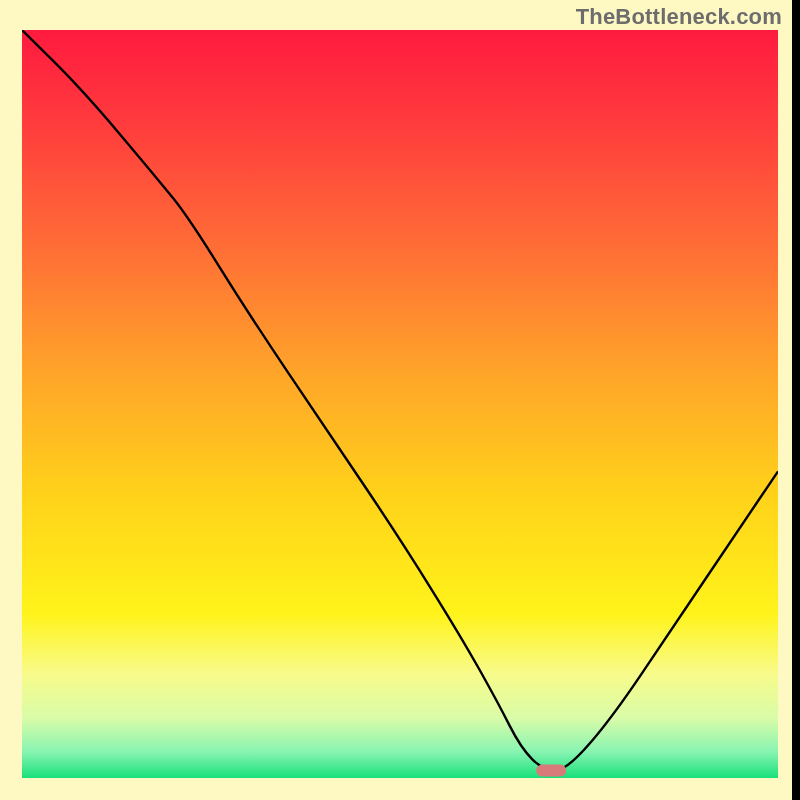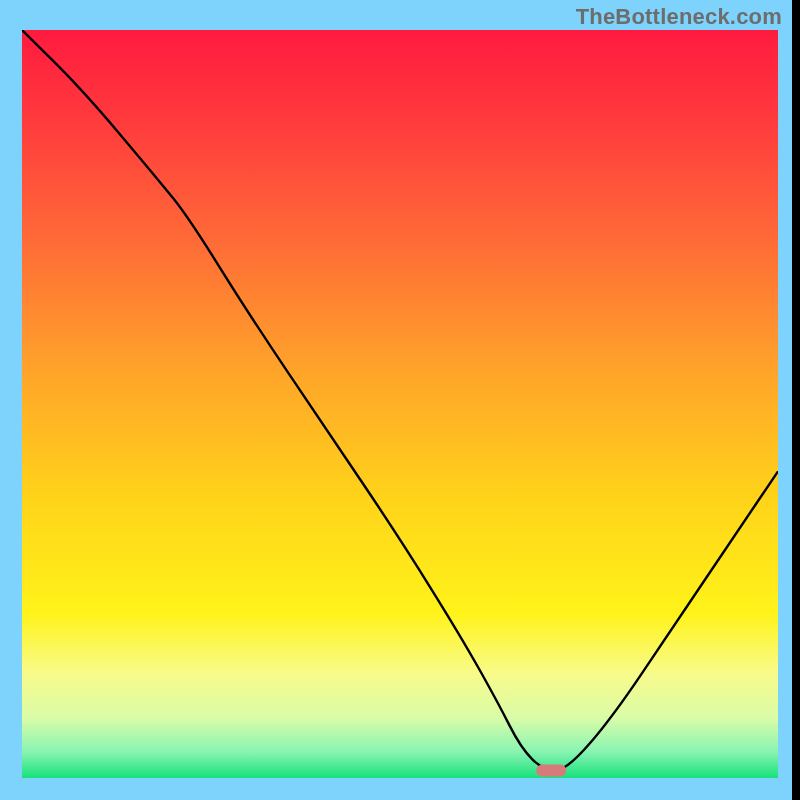--- a/index.html
+++ b/index.html
@@ -8,21 +8,21 @@
     width: 800px;
     height: 800px;
     background: #000;
     overflow: hidden;
     font-family: Arial, Helvetica, sans-serif;
   }
   .frame {
     position: relative;
     width: 792px;
     height: 800px;
-    background: #7dd3fc;
+    background: #fef9c3;
   }
   .watermark {
     position: absolute;
     top: 4px;
     right: 10px;
     color: #6d6d6d;
     font-size: 22px;
     font-weight: 600;
     letter-spacing: 0.2px;
     user-select: none;

